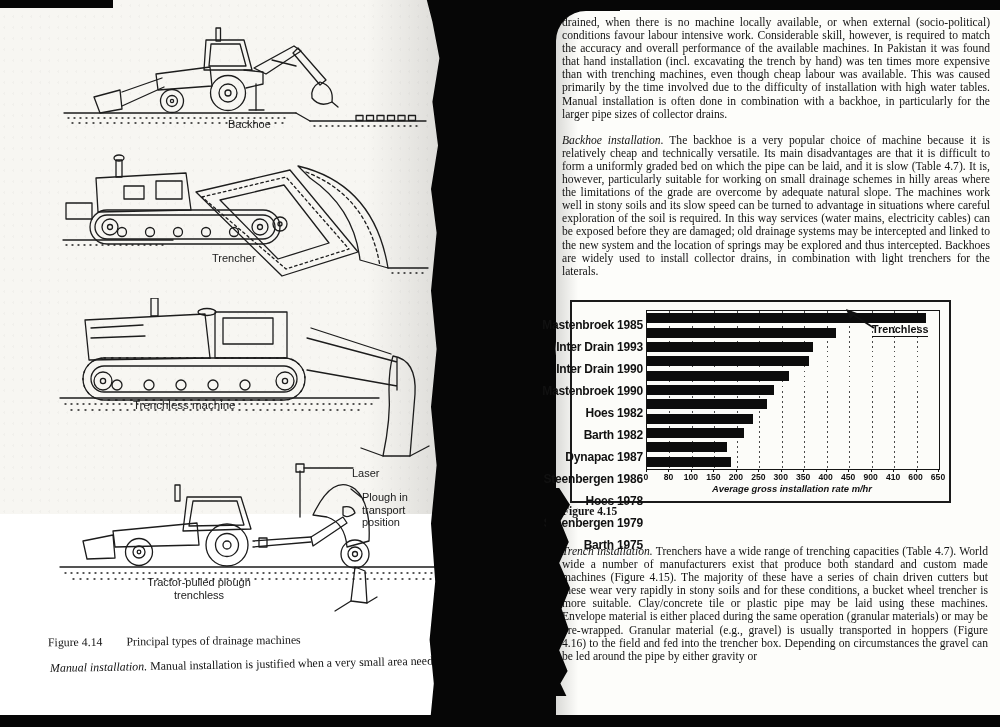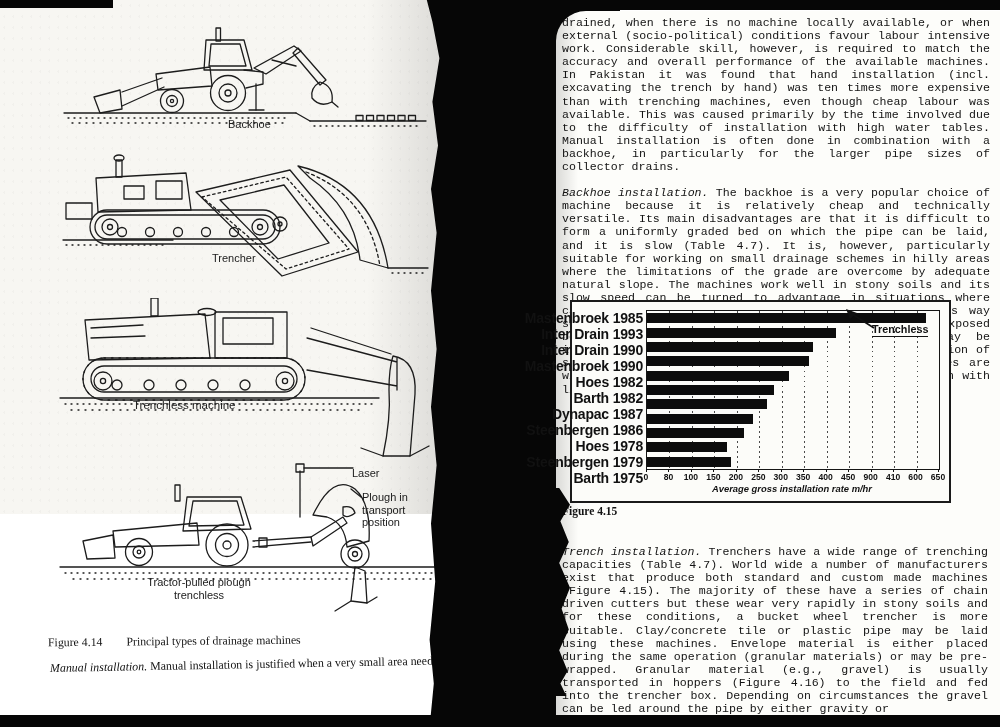--- a/index.html
+++ b/index.html
@@ -30,39 +30,39 @@
       stroke:#1c1c1c;fill:none;stroke-width:1.3;stroke-linejoin:round;stroke-linecap:round;}
   .dlabel{position:absolute;font-family:"Liberation Sans", sans-serif;font-size:11px;color:#202020;z-index:2;}
   #caption-414{position:absolute;left:48px;top:634px;display:flex;gap:24px;font-size:11.8px;color:#141414;
       transform:rotate(-0.6deg);}
   #manual-line{position:absolute;left:50px;top:661px;width:400px;font-size:11.9px;color:#121212;
       transform:rotate(-1.1deg);transform-origin:left center;white-space:nowrap;}
   .lead{font-style:italic;}
 
   
   #text-col{position:absolute;left:6px;top:5px;width:428px;}
-  .para{font-size:11.6px;line-height:13.1px;text-align:justify;color:#131313;margin:0;font-family:Liberation Mono, monospace;}
+  .para{font-size:11.6px;line-height:13.1px;text-align:justify;color:#131313;margin:0;}
   .para + .para{margin-top:13px;}
   #caption-415{position:absolute;left:6px;top:494px;width:424px;display:flex;color:#141414;}
   #caption-415 .figlabel{font-weight:bold;width:64px;flex:none;font-size:11.5px;}
   #caption-415 .cap-text{font-size:11.5px;line-height:13.6px;width:352px;}
   #para-3{position:absolute;left:6px;top:534px;width:426px;}
 
   
   #figure-box{position:absolute;left:14px;top:289px;width:377px;height:199px;border:2px solid #1a1a1a;
       background:#fcfcf9;font-family:"Liberation Sans", sans-serif;}
   #chart-plot{position:absolute;left:74px;top:8px;width:292px;height:158px;border:1px solid #151515;}
   .gridline{position:absolute;top:0;bottom:0;width:1px;z-index:0;
       background-image:repeating-linear-gradient(to bottom,#4a4a4a 0 1.5px,transparent 1.5px 5px);}
   #chart-bars{position:absolute;inset:0;display:flex;flex-direction:column;z-index:1;}
   .bar-row{flex:1;display:flex;align-items:center;}
   .bar{height:10px;background:#0c0c0c;}
   #chart-categories{position:absolute;left:2px;top:8px;width:69px;height:158px;display:flex;flex-direction:column;}
   .cat-label{flex:1;display:flex;align-items:center;justify-content:flex-end;
-      font-size:14px;font-weight:700;color:#111;letter-spacing:-0.2px;white-space:nowrap;}
+      font-size:12px;font-weight:700;color:#111;letter-spacing:-0.2px;white-space:nowrap;margin-top:8px;}
   #chart-xticks{position:absolute;left:74px;top:167px;width:292px;height:14px;}
   .xtick-mark{position:absolute;top:0;width:1px;height:3px;background:#111;}
   .xtick-label{position:absolute;top:3px;transform:translateX(-50%);font-size:8.6px;font-weight:700;color:#111;}
   #chart-xlabel{position:absolute;left:74px;top:181px;width:292px;text-align:center;
       font-size:9.4px;font-weight:600;color:#111;font-style:italic;}
   #chart-annotation{position:absolute;left:300px;top:21px;font-size:10.8px;font-weight:600;color:#111;
       border-bottom:1.4px solid #111;padding-bottom:1px;z-index:2;}
   #annotation-arrow{position:absolute;left:272px;top:7px;z-index:2;}
 </style>
 </head>

